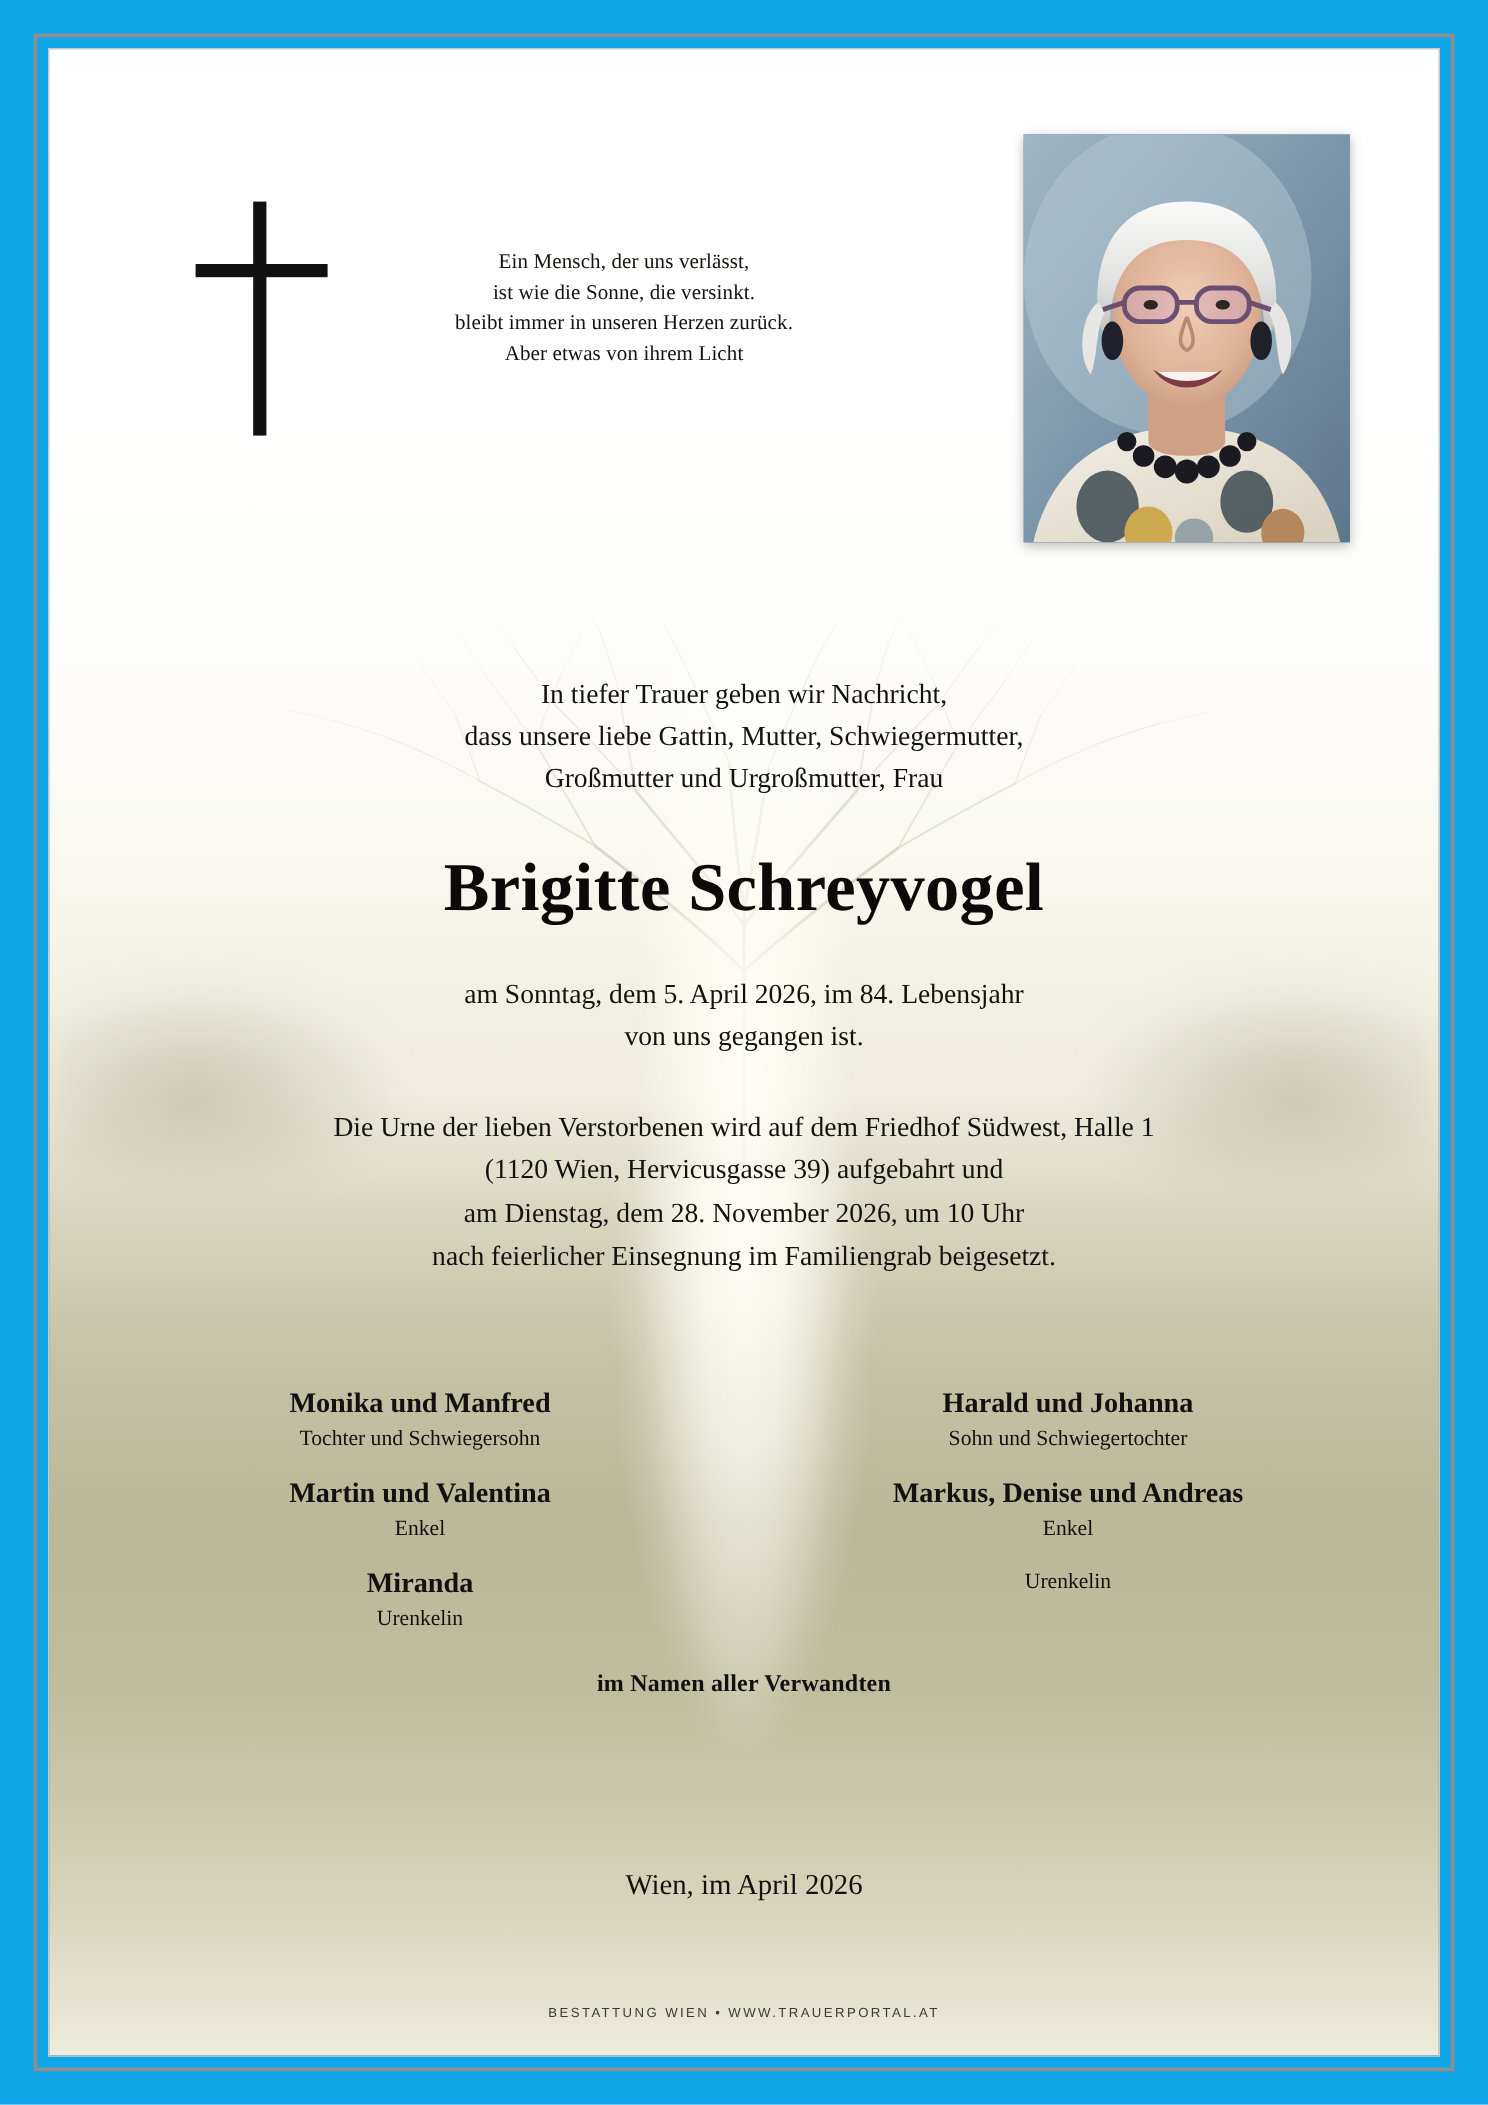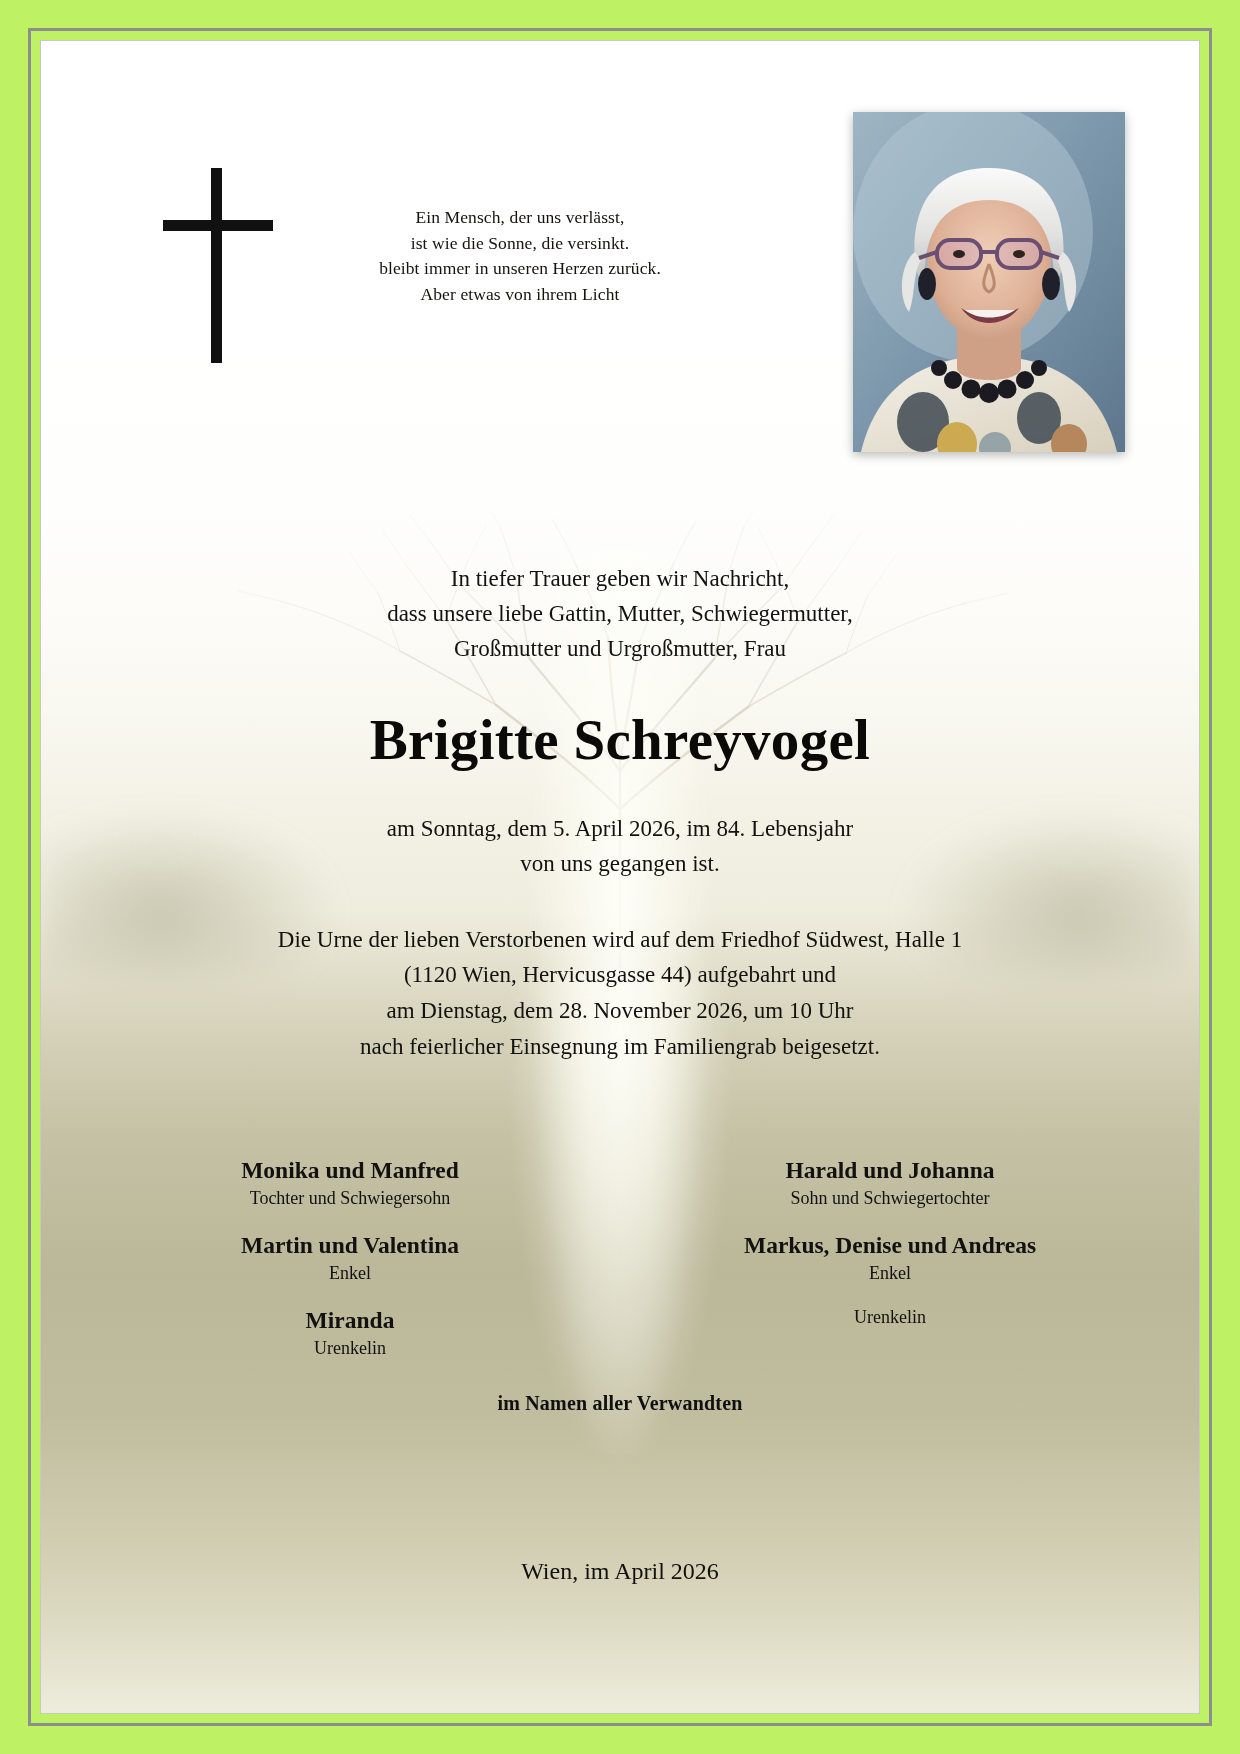--- a/index.html
+++ b/index.html
@@ -5,21 +5,21 @@
   html, body {
     margin: 0;
     padding: 0;
     background: #ffffff;
   }
 
   .page {
     position: relative;
     width: 1240px;
     height: 1754px;
-    background: #bef264;
+    background: #0ea5e9;
     overflow: hidden;
     font-family: "Liberation Serif", "DejaVu Serif", serif;
     box-sizing: border-box;
   }
 
   
   .frame-outer {
     position: absolute;
     left: 28px;
     top: 28px;
@@ -507,21 +507,21 @@
 
       <div class="name">Brigitte Schreyvogel</div>
 
       <div class="death-line">
         <div>am Sonntag, dem 5. April 2026, im 84. Lebensjahr</div>
         <div>von uns gegangen ist.</div>
       </div>
 
       <div class="burial">
         <div>Die Urne der lieben Verstorbenen wird auf dem Friedhof Südwest, Halle 1</div>
-        <div>(1120 Wien, Hervicusgasse 44) aufgebahrt und</div>
+        <div>(1120 Wien, Hervicusgasse 39) aufgebahrt und</div>
         <div>am Dienstag, dem 28. November 2026, um 10 Uhr</div>
         <div>nach feierlicher Einsegnung im Familiengrab beigesetzt.</div>
       </div>
     </div>
 
     <div class="family">
 
       <div class="fam-cols">
         <div class="fam-col">
           <div class="fam-entry">
@@ -551,18 +551,19 @@
             <div class="fam-rel">Urenkelin</div>
           </div>
         </div>
       </div>
     </div>
 
     <div class="in-name-of">im Namen aller Verwandten</div>
 
     <div class="place-date">Wien, im April 2026</div>
 
+    <div class="footer">BESTATTUNG WIEN  •  WWW.TRAUERPORTAL.AT</div>
 
   </div>
 
   <div class="frame-inner"></div>
   <div class="frame-outer"></div>
 </div>
 
 </body></html>

